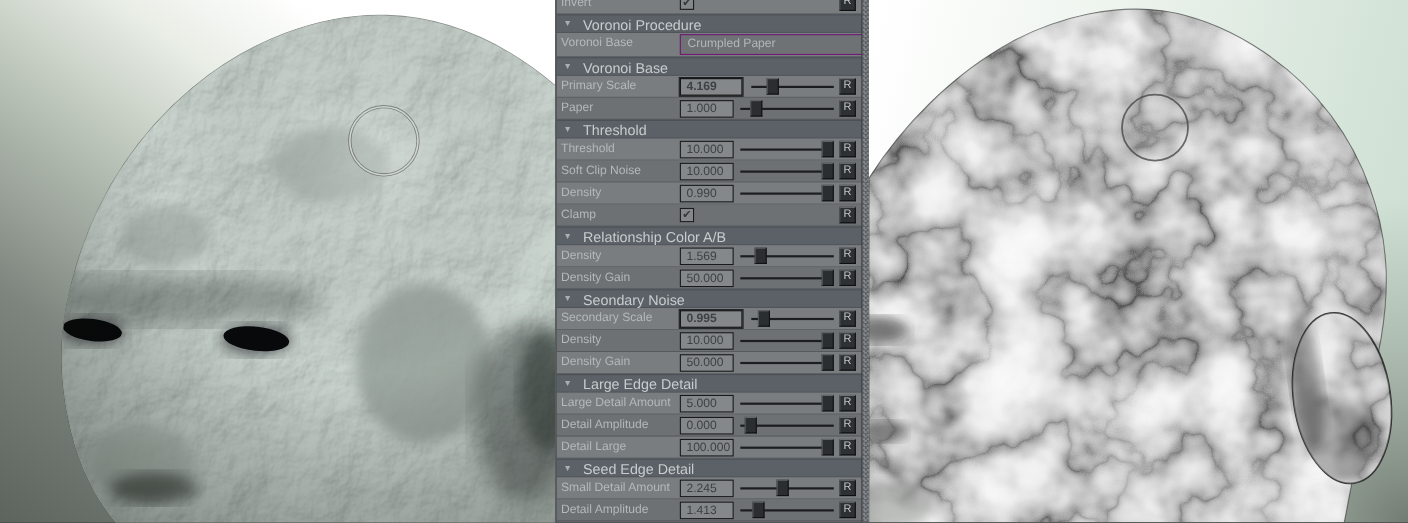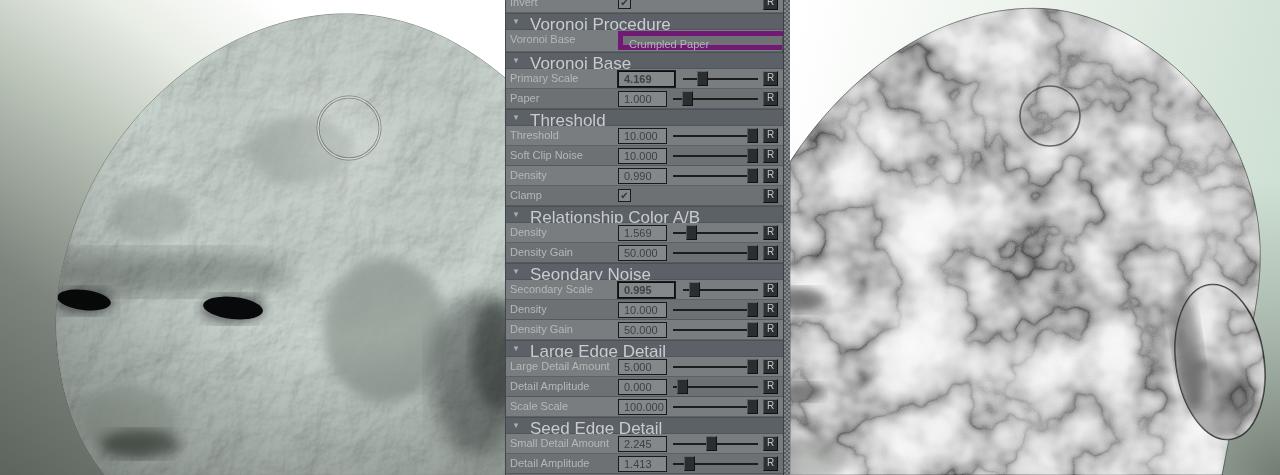--- a/index.html
+++ b/index.html
@@ -27,21 +27,21 @@
     background:repeating-conic-gradient(#83868a 0% 25%, #5d6064 0% 50%) 0 0/4px 4px;
   }
   .row { position:relative; height:20px; box-sizing:border-box;
          border-bottom:1px solid rgba(25,28,31,.28); }
   .row.light { background:#7a7d80; }
   .row.dark  { background:#6e7174; }
   .row.ddrow { height:22px; }
   .hdr { position:relative; height:17px; background:#5b6167; box-sizing:border-box;
          border-top:1px solid #4c5157; border-bottom:1px solid #50555b; }
   .tri  { position:absolute; left:6px; top:3px; font-size:8px; color:#a9aeb2; }
-  .hlbl { position:absolute; left:24px; top:1px; font-size:17px; color:#c8ccce; white-space:nowrap; }
+  .hlbl { position:absolute; left:24px; top:1px; font-size:13px; color:#c8ccce; white-space:nowrap; }
   .lbl  { position:absolute; left:4px; top:3px; font-size:11px; color:#b4b8ba; white-space:nowrap; }
 
   .field {
     position:absolute; left:112px; top:2px; width:42px; height:13px;
     background:#85888b; border:1px solid #17191b; padding:1px 0 0 5px;
     font-size:11px; color:#3d4144; line-height:12px;
   }
   .field.focused { width:50px; border-color:#0c0d0e; box-shadow:0 0 0 1px #1c1e20;font-weight:bold; }
 
   .track { position:absolute; top:2px; height:15px; }
@@ -57,21 +57,21 @@
     border-top-color:#6b6f73; border-left-color:#515559;
     color:#c2c6c8; font-size:10px; line-height:12px; text-align:center; cursor:default;
   }
   .cb {
     position:absolute; left:112px; top:3px; width:13px; height:13px; box-sizing:border-box;
     background:#85888b; border:1px solid #191b1d;
     color:#33363a; font-size:10px; line-height:11px; text-align:center; font-weight:bold;
   }
   .dd {
     position:absolute; left:112px; top:1px; width:186px; height:19px; box-sizing:border-box;
-    background:#6f7275; border:5px solid #701a75;
+    background:#6f7275; border:1px solid #701a75;
   }
   .dd-text { position:absolute; left:6px; top:2px; font-size:11px; color:#b2b6b8; white-space:nowrap; }
   .dd-btn {
     position:absolute; right:1px; top:1px; width:16px; height:15px; box-sizing:border-box;
     background:#3a3d40; border:1px solid #0e0f10; border-top-color:#6b6f73; border-left-color:#515559;
     color:#c6cacc; font-size:7px; line-height:14px; text-align:center;
   }
 </style>
 </head>
 <body>
@@ -284,21 +284,21 @@
         </div>
         <div class="row dark">
           <span class="lbl">Detail Amplitude</span>
           <span class="field">0.000</span>
           <span class="track" style="left: 167px; width: 85px;">
             <span class="handle" style="left: 4px;"></span>
           </span>
           <span class="rbtn">R</span>
         </div>
         <div class="row light">
-          <span class="lbl">Scale Scale</span>
+          <span class="lbl">Detail Large</span>
           <span class="field">100.000</span>
           <span class="track" style="left: 167px; width: 85px;">
             <span class="handle" style="left: 74px;"></span>
           </span>
           <span class="rbtn">R</span>
         </div>
         <div class="hdr">
           <span class="tri">▼</span>
           <span class="hlbl">Seed Edge Detail</span>
         </div>

